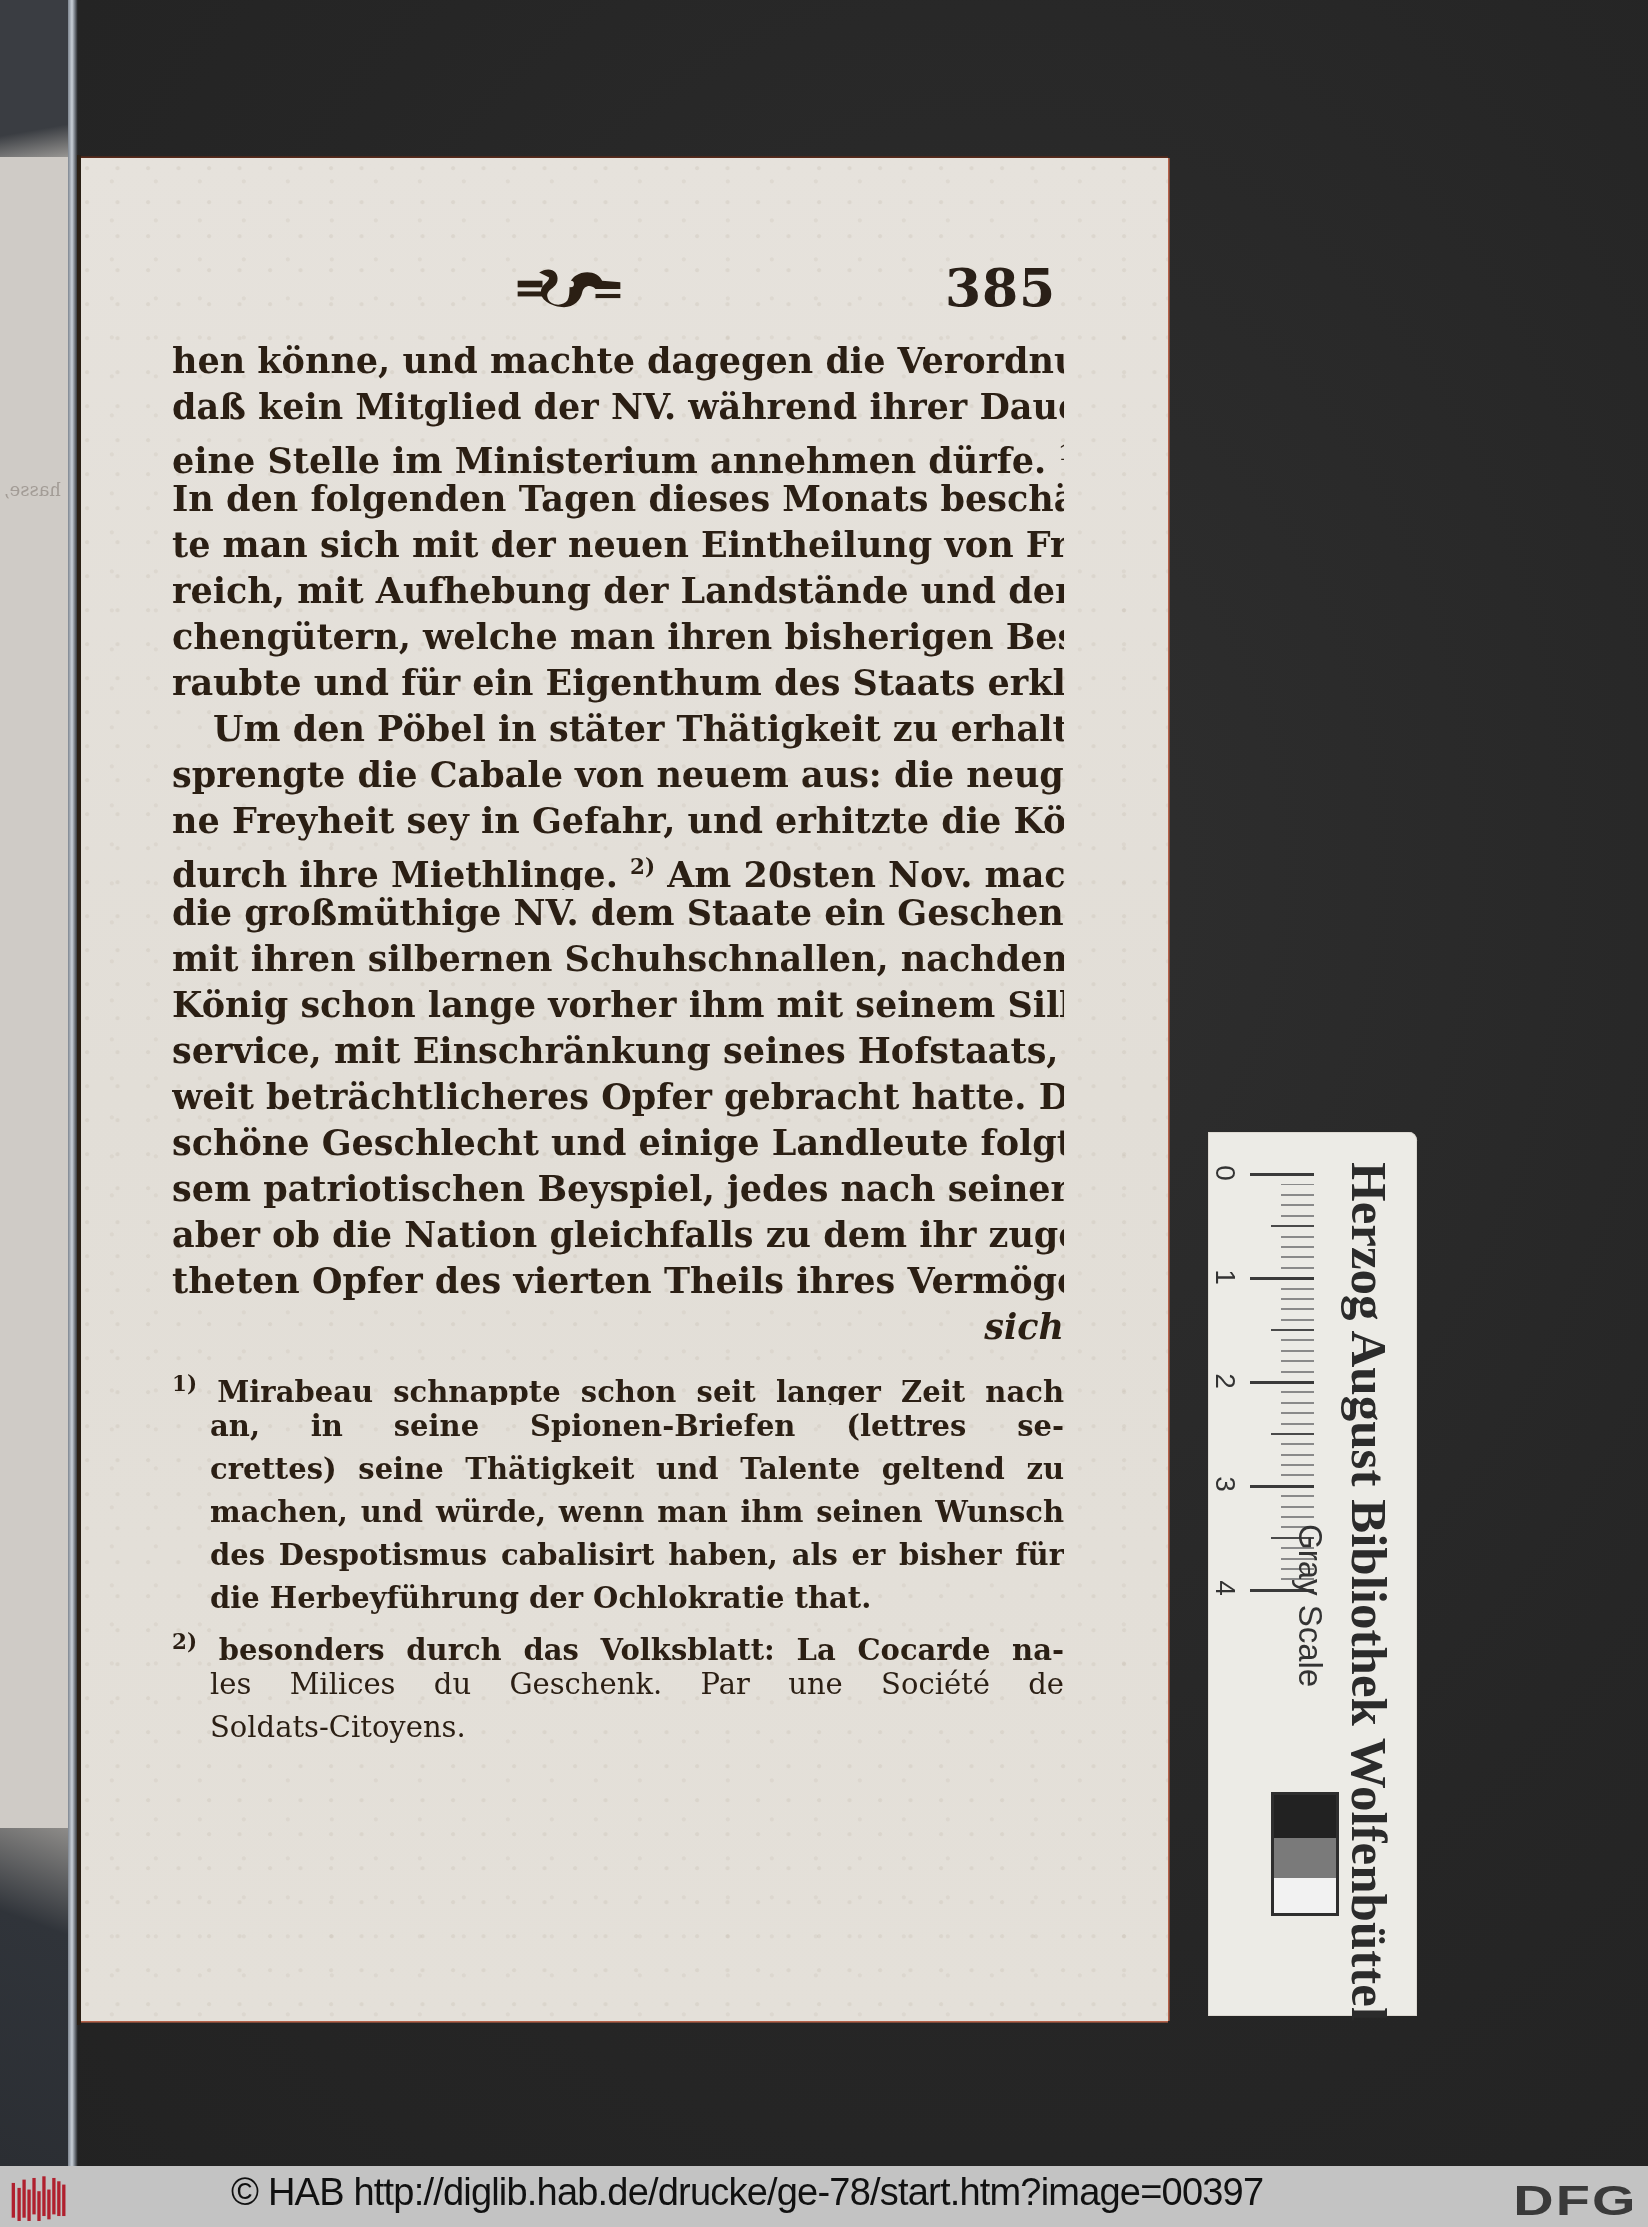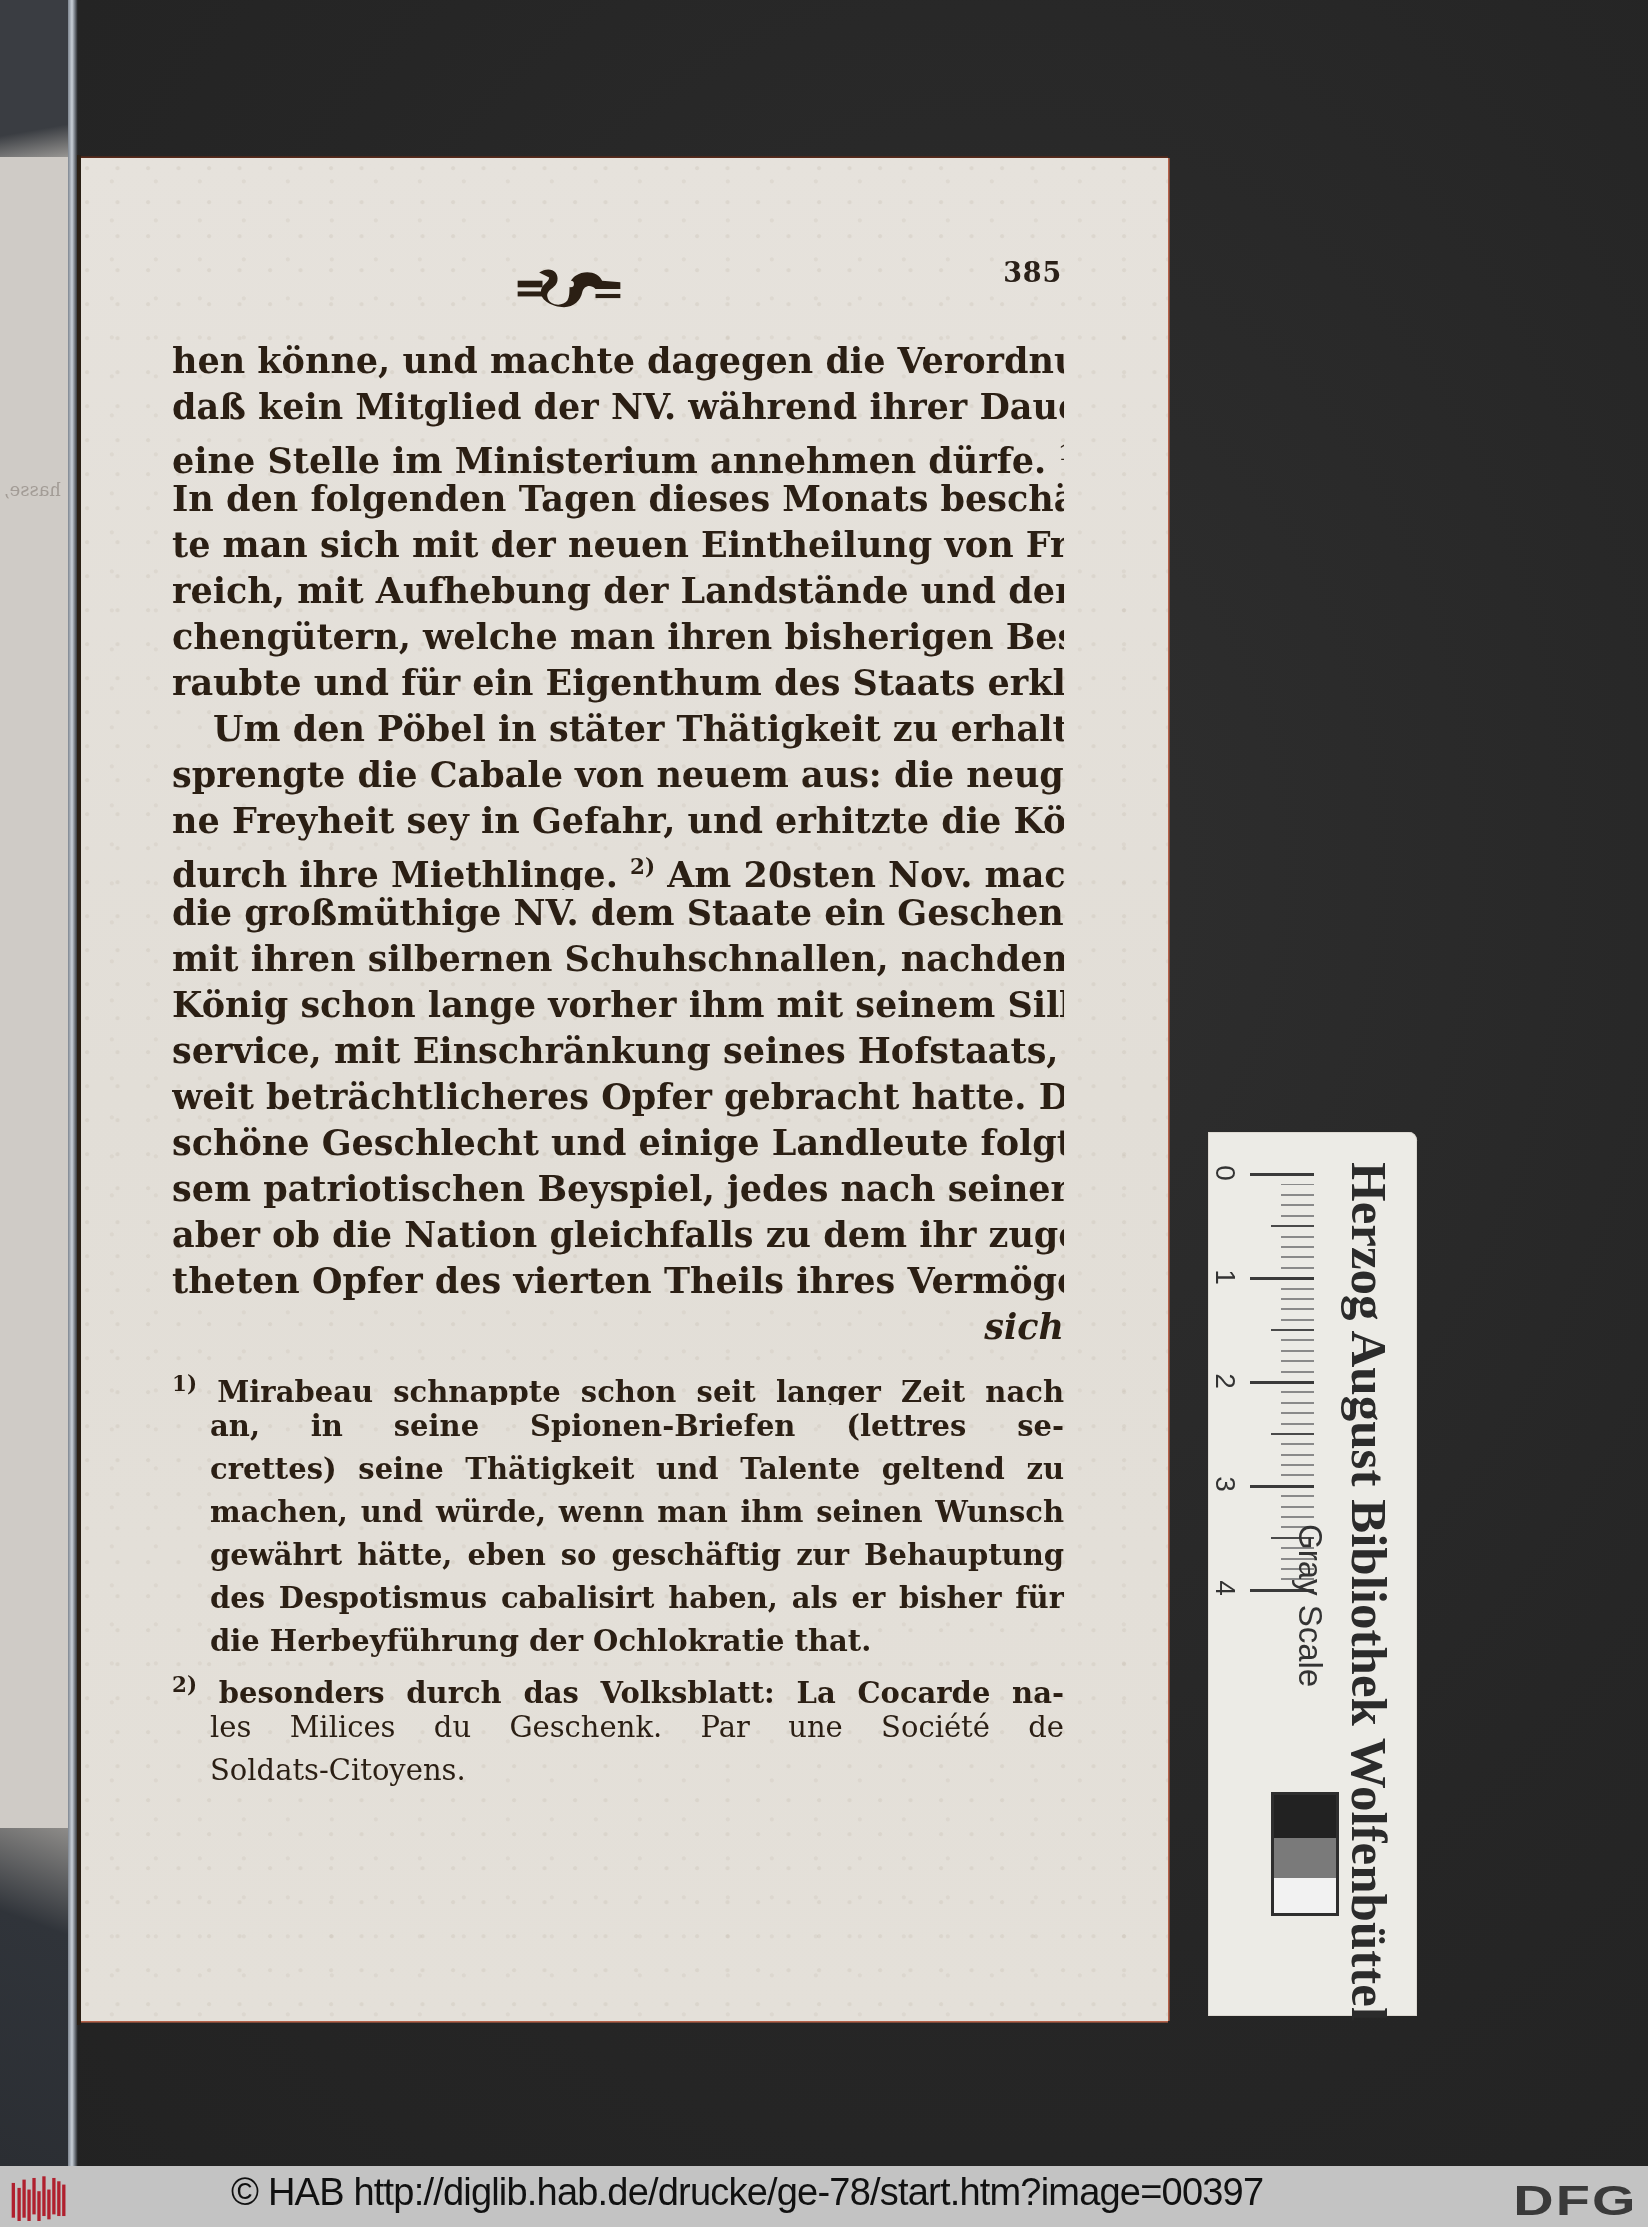--- a/index.html
+++ b/index.html
@@ -51,23 +51,23 @@
       background-size: 30.5px 34px, 44px 39px, 100% 100%;
       box-shadow: 1.6px 0 0 #b5624a, 0 1.6px 0 #b5624a, 0 -1.6px 0 #5a2a1a;
     }
     .running-head {
       position: absolute; left: 0; top: 99px; width: 100%; height: 66px;
     }
     .ornament {
       position: absolute; left: 435px; top: 6.6px; width: 106px; height: 45px;
     }
     .page-number {
-      position: absolute; right: 106px; top: 0px;
+      position: absolute; right: 112px; top: 0px;
       font-family: "DejaVu Serif", serif; font-weight: bold;
-      font-size: 27px; color: #2a2018; letter-spacing: 0.8px;
+      font-size: 52px; color: #2a2018; letter-spacing: 0.8px;
     }
     .body-text {
       position: absolute; left: 91px; top: 180px; width: 892px;
       font-family: "DejaVu Serif", serif; font-weight: bold;
       color: #2b1f14; font-size: 35px; line-height: 46px;
     }
     .line { white-space: nowrap; text-align: justify; text-align-last: justify; height: 46px; overflow: hidden; }
     .line.indent { padding-left: 41px; }
     .line.right { text-align-last: right; font-style: italic; }
     .footnotes {
@@ -189,21 +189,20 @@
     <div class="line">aber ob die Nation gleichfalls zu dem ihr zugemu-</div>
     <div class="line">theten Opfer des vierten Theils ihres Vermögens</div>
     <div class="line right">sich</div>
   </div>
 
   <div class="footnotes">
     <div class="fn-line first"><span class="fn-mark">1)</span> <span>Mirabeau schnappte schon seit langer Zeit nach</span></div>
     <div class="fn-line">an, in seine Spionen-Briefen (lettres se-</div>
     <div class="fn-line">crettes) seine Thätigkeit und Talente geltend zu</div>
     <div class="fn-line">machen, und würde, wenn man ihm seinen Wunsch</div>
-    <div class="fn-line">gewährt hätte, eben so geschäftig zur Behauptung</div>
     <div class="fn-line">des Despotismus cabalisirt haben, als er bisher für</div>
     <div class="fn-line last">die Herbeyführung der Ochlokratie that.</div>
     <div class="fn-line first"><span class="fn-mark">2)</span> <span>besonders durch das Volksblatt: La Cocarde na-</span></div>
     <div class="fn-line"><span class="roman">les Milices du Geschenk. Par une Société de</span></div>
     <div class="fn-line last"><span class="roman">Soldats-Citoyens.</span></div>
   </div>
 </div>
 
 <div class="card">
   <div class="ruler" id="ruler">

